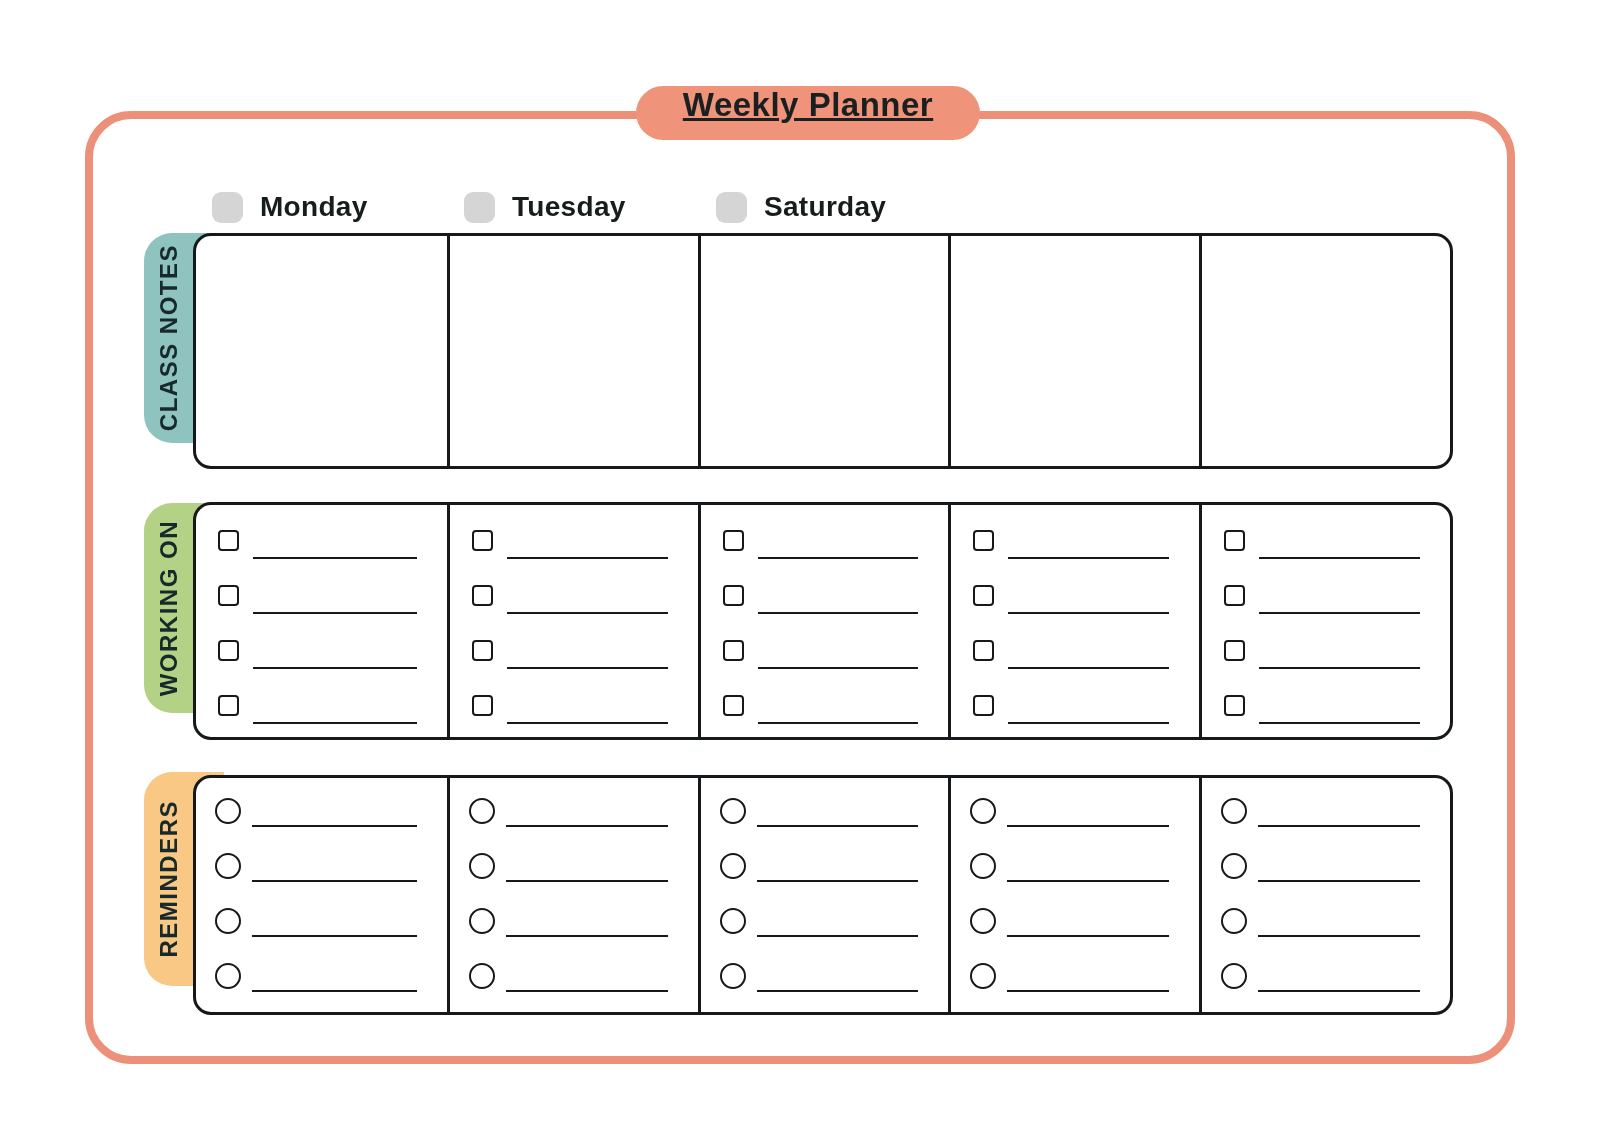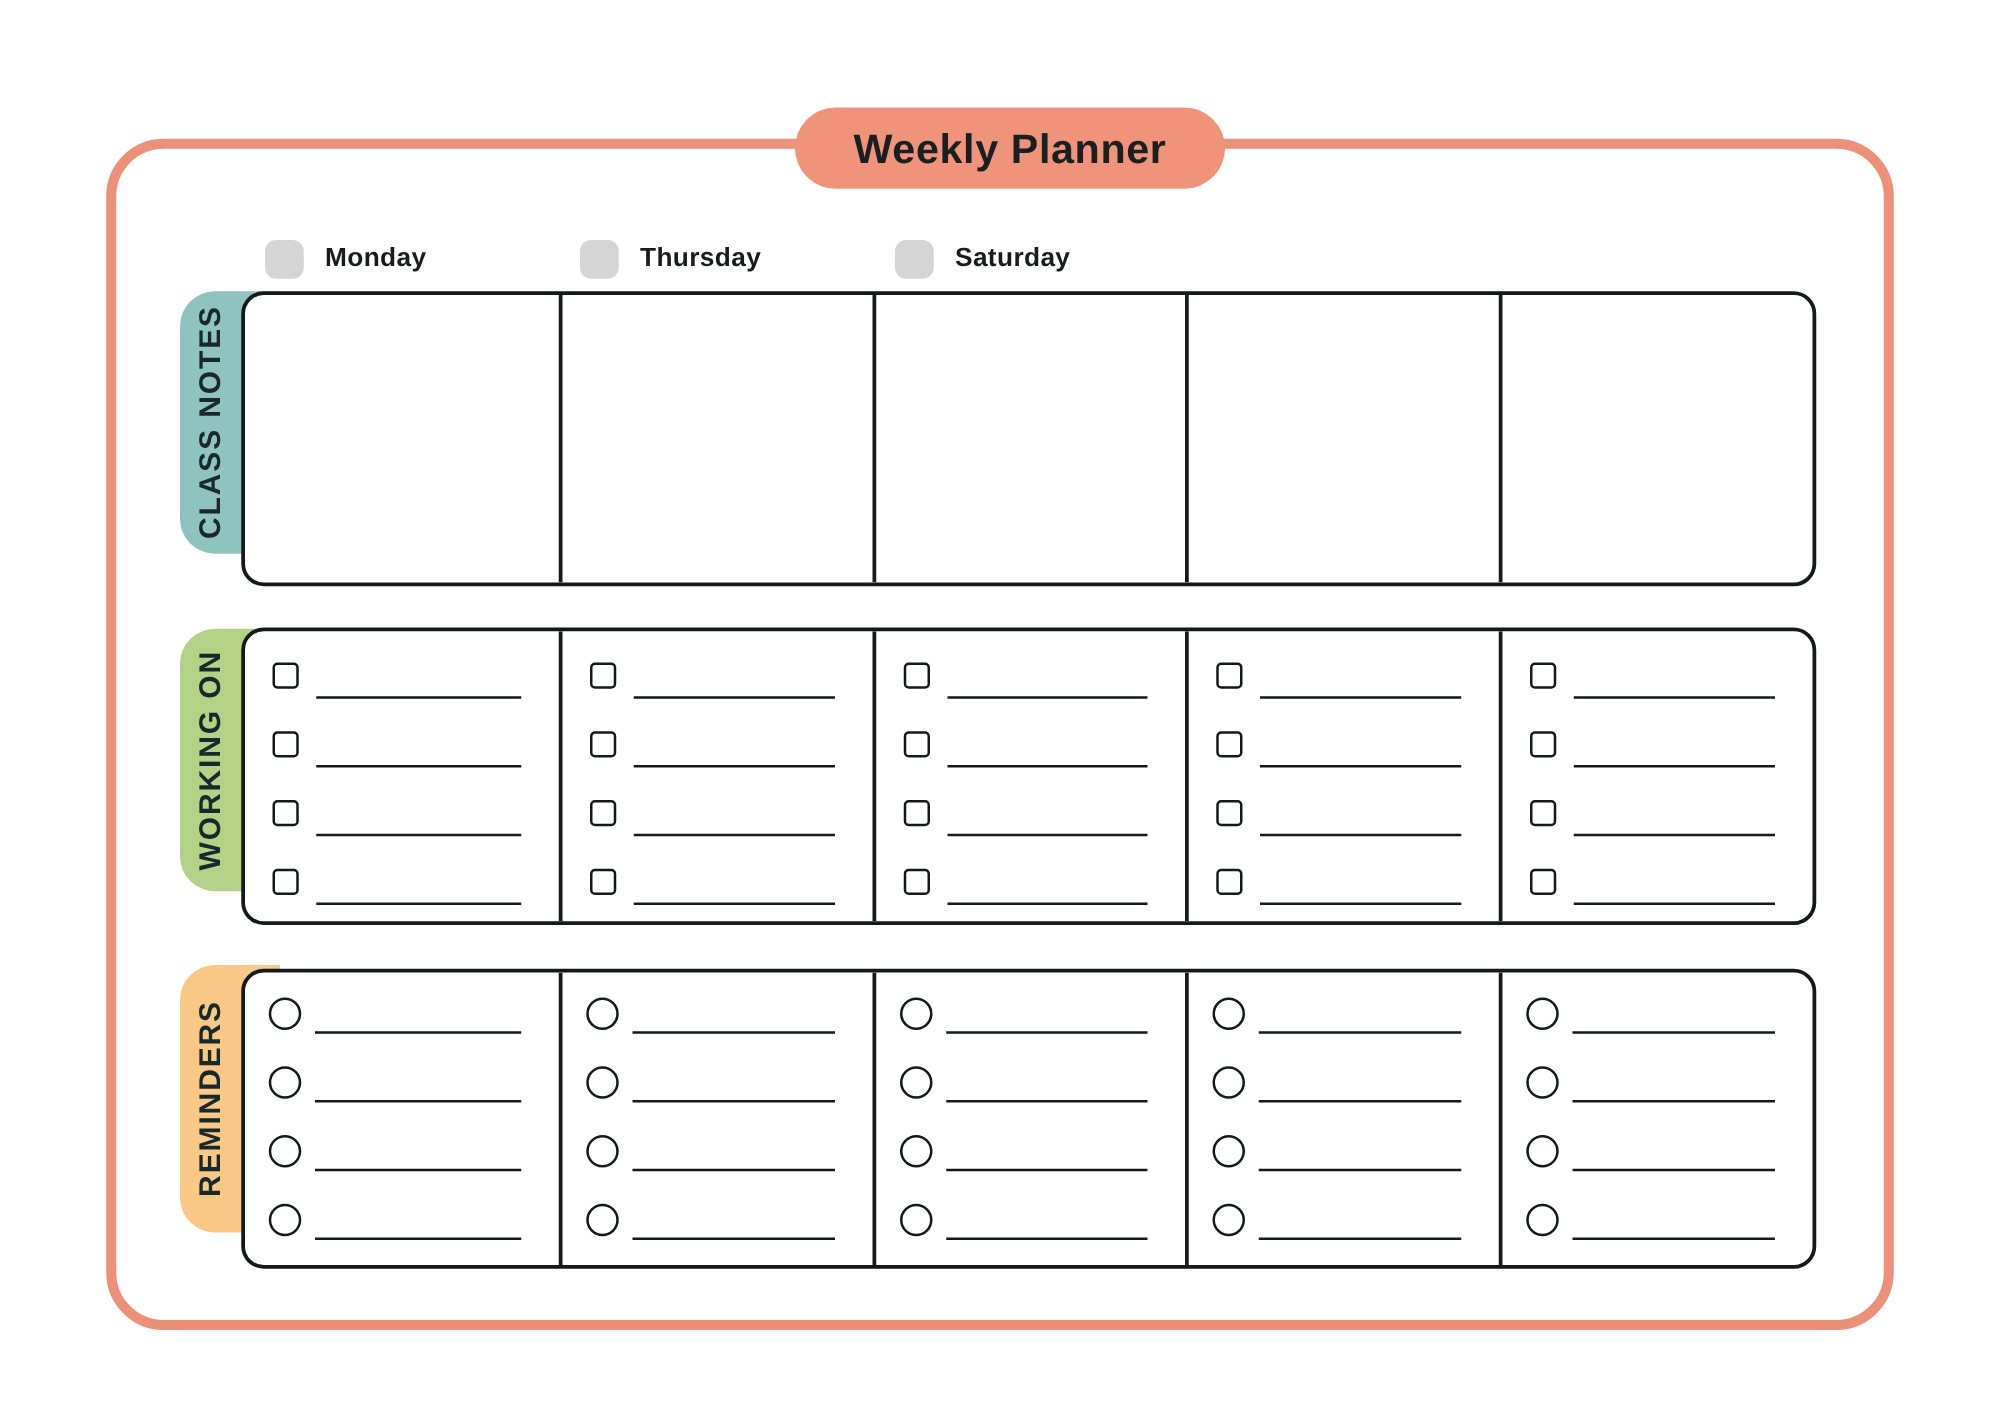--- a/index.html
+++ b/index.html
@@ -11,33 +11,33 @@
   body{
     width:1600px;height:1131px;background:#ffffff;position:relative;
     font-family:"Liberation Sans", sans-serif;color:var(--text,#1B2121);
     overflow:hidden;
   }
   .outer-border{
     position:absolute;left:85px;top:111px;width:1430px;height:953px;
     border:8px solid var(--coral,#EC907A);border-radius:46px;z-index:0;
   }
   .title-pill{
-    position:absolute;left:636px;top:86px;width:344px;height:65px;
+    position:absolute;left:636px;top:86px;width:344px;height:54px;
     background:var(--coral-pill,#F0937B);border-radius:34px;z-index:3;
-    display:flex;align-items:center;justify-content:center;
+    display:flex;align-items:flex-start;justify-content:center;text-decoration:underline;
   }
   .title-pill span{font-size:33px;font-weight:700;letter-spacing:.5px;color:#1A2020;}
 
   .day-header{
     position:absolute;left:193px;top:189px;width:1260px;height:36px;
     display:grid;grid-template-columns:repeat(5,1fr);z-index:2;
   }
   .day-cell{display:flex;align-items:center;gap:17px;padding-left:19px;}
   .day-check{width:31px;height:31px;background:var(--gray-check,#D5D5D5);border-radius:9px;flex:none;}
-  .day-label{font-size:21px;font-weight:700;letter-spacing:.3px;color:#171D1D;white-space:nowrap;}
+  .day-label{font-size:28px;font-weight:700;letter-spacing:.3px;color:#171D1D;white-space:nowrap;}
 
   .tab{
     position:absolute;left:144px;width:80px;border-radius:28px 0 0 28px;
     z-index:1;display:flex;align-items:center;
   }
   .tab-label{
     writing-mode:vertical-rl;transform:rotate(180deg);
     font-weight:700;font-size:24px;letter-spacing:1.5px;color:#17292B;
     margin-left:11px;white-space:nowrap;
   }
@@ -75,21 +75,21 @@
   <span>Weekly Planner</span>
 </div>
 
 <div class="day-header">
   <div class="day-cell">
     <span class="day-check"></span>
     <span class="day-label">Monday</span>
   </div>
   <div class="day-cell">
     <span class="day-check"></span>
-    <span class="day-label">Thursday</span>
+    <span class="day-label">Tuesday</span>
   </div>
   <div class="day-cell">
     <span class="day-check"></span>
     <span class="day-label">Saturday</span>
   </div>
 </div>
 
 <div class="tab tab-notes">
   <span class="tab-label">CLASS NOTES</span>
 </div>

